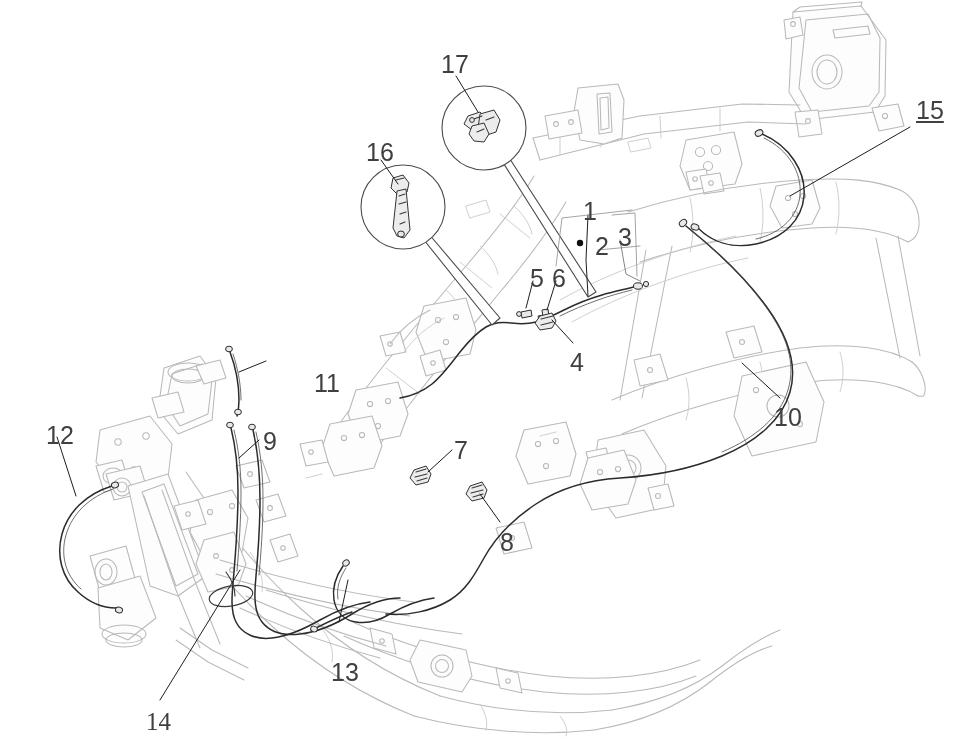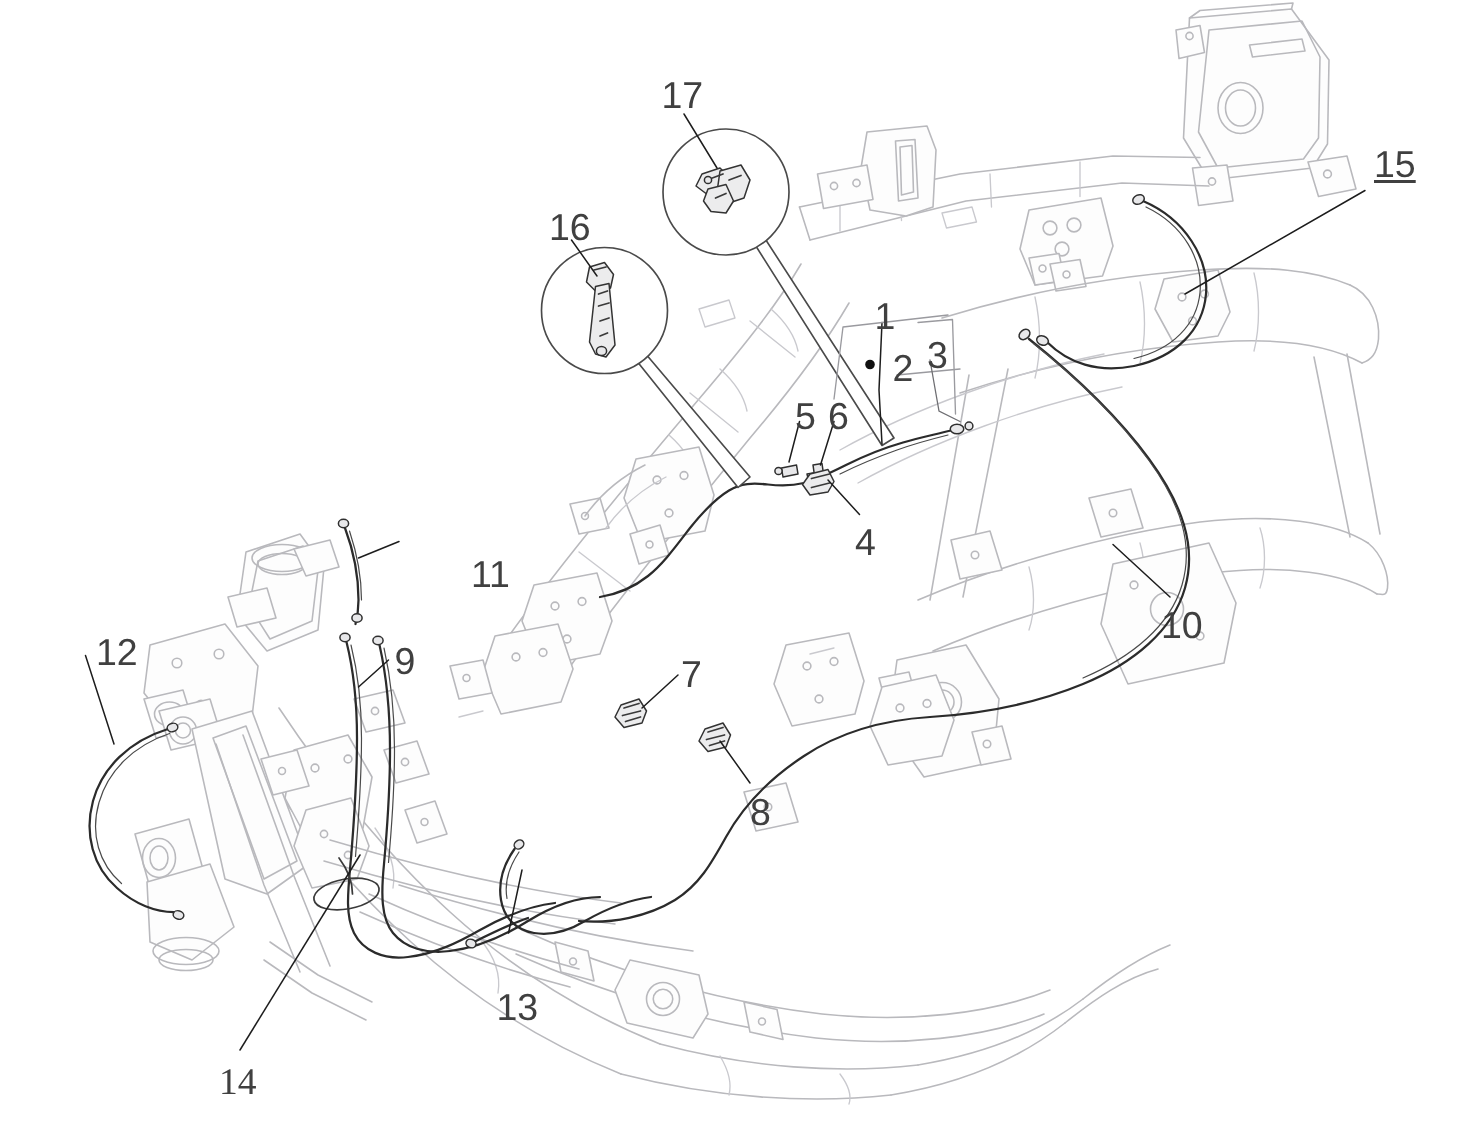--- a/index.html
+++ b/index.html
@@ -486,20 +486,20 @@
   <div class="part-label" style="left:916px; top:98px;text-decoration:underline;">15</div>
   <div class="part-label" style="left:366px; top:140px;">16</div>
   <div class="part-label" style="left:583px; top:199px;">1</div>
   <div class="part-label" style="left:595px; top:234px;">2</div>
   <div class="part-label" style="left:618px; top:225px;">3</div>
   <div class="part-label" style="left:530px; top:266px;">5</div>
   <div class="part-label" style="left:552px; top:266px;">6</div>
   <div class="part-label" style="left:570px; top:350px;">4</div>
   <div class="part-label" style="left:270px; top:371px;margin-left:44px;">11</div>
   <div class="part-label" style="left:774px; top:405px;text-align:right;">10</div>
-  <div class="part-label" style="left:64px;  top:423px;text-align:center;">12</div>
+  <div class="part-label" style="left:46px;  top:423px;text-align:center;">12</div>
   <div class="part-label" style="left:263px; top:429px;">9</div>
   <div class="part-label" style="left:454px; top:438px;">7</div>
   <div class="part-label" style="left:500px; top:530px;">8</div>
   <div class="part-label" style="left:331px; top:631px;margin-top:29px;">13</div>
   <div class="part-label" style="left:146px; top:709px;font-family:Liberation Serif, serif;">14</div>
 
 </div>
 
 </body></html>

